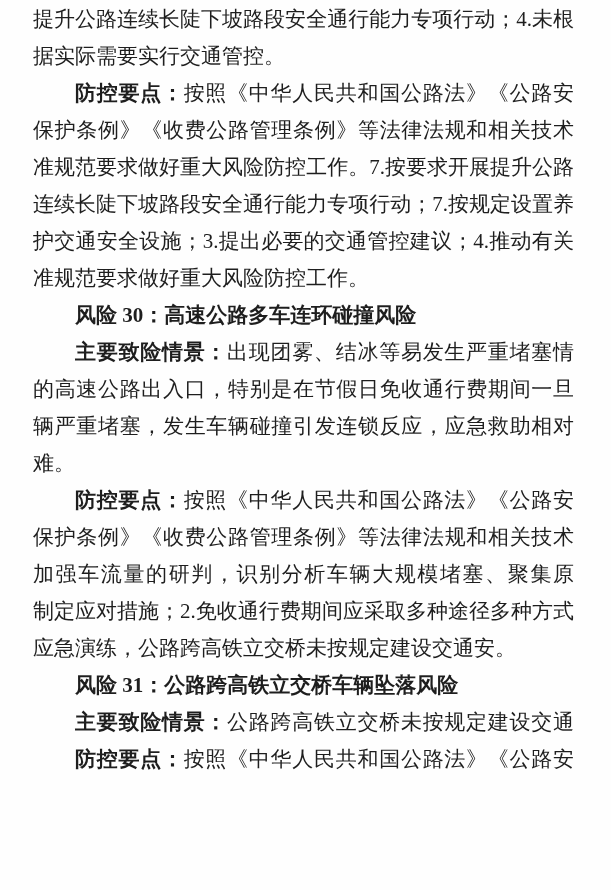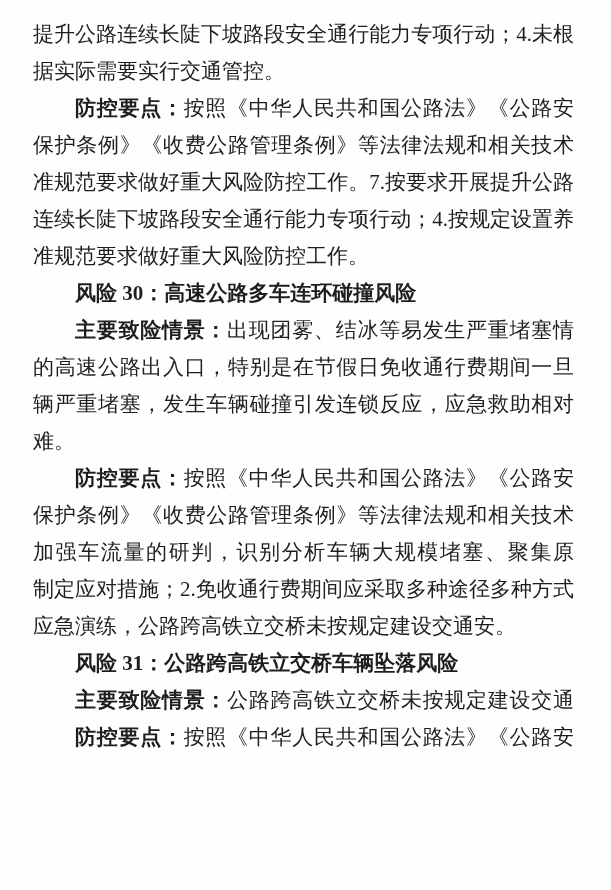--- a/index.html
+++ b/index.html
@@ -5,21 +5,21 @@
   html, body {
     margin: 0;
     padding: 0;
     background: #ffffff;
   }
   .page {
     box-sizing: border-box;
     width: 611px;
     height: 890px;
     background: #fefefe;
-    padding: 16px 37px 0 33px;
+    padding: 1px 37px 0 33px;
     font-family: "Liberation Serif", "DejaVu Serif", serif;
     font-size: 21px;
     line-height: 37px;
     color: #1e1e1e;
     overflow: hidden;
   }
   .line {
     height: 37px;
     overflow: hidden;
     text-align: justify;
@@ -47,22 +47,23 @@
   <div class="line"><span class="lbl"></span><span>提升公路连续长陡下坡路段安全通行能力专项行动；4.未根</span></div>
 
   <div class="line last"><span class="lbl"></span><span>据实际需要实行交通管控。</span></div>
 
   <div class="line indent"><span class="lbl">防控要点：</span><span>按照《中华人民共和国公路法》《公路安全</span></div>
 
   <div class="line"><span class="lbl"></span><span>保护条例》《收费公路管理条例》等法律法规和相关技术标</span></div>
 
   <div class="line"><span class="lbl"></span><span>准规范要求做好重大风险防控工作。7.按要求开展提升公路</span></div>
 
-  <div class="line"><span class="lbl"></span><span>连续长陡下坡路段安全通行能力专项行动；4.按规定设置养</span></div>
+  <div class="line"><span class="lbl"></span><span>连续长陡下坡路段安全通行能力专项行动；7.按规定设置养</span></div>
 
+  <div class="line"><span class="lbl"></span><span>护交通安全设施；3.提出必要的交通管控建议；4.推动有关</span></div>
 
   <div class="line last"><span class="lbl"></span><span>准规范要求做好重大风险防控工作。</span></div>
 
   <div class="line indent last"><span class="lbl">风险 30：高速公路多车连环碰撞风险</span><span></span></div>
 
   <div class="line indent"><span class="lbl">主要致险情景：</span><span>出现团雾、结冰等易发生严重堵塞情况</span></div>
 
   <div class="line"><span class="lbl"></span><span>的高速公路出入口，特别是在节假日免收通行费期间一旦车</span></div>
 
   <div class="line"><span class="lbl"></span><span>辆严重堵塞，发生车辆碰撞引发连锁反应，应急救助相对困</span></div>

